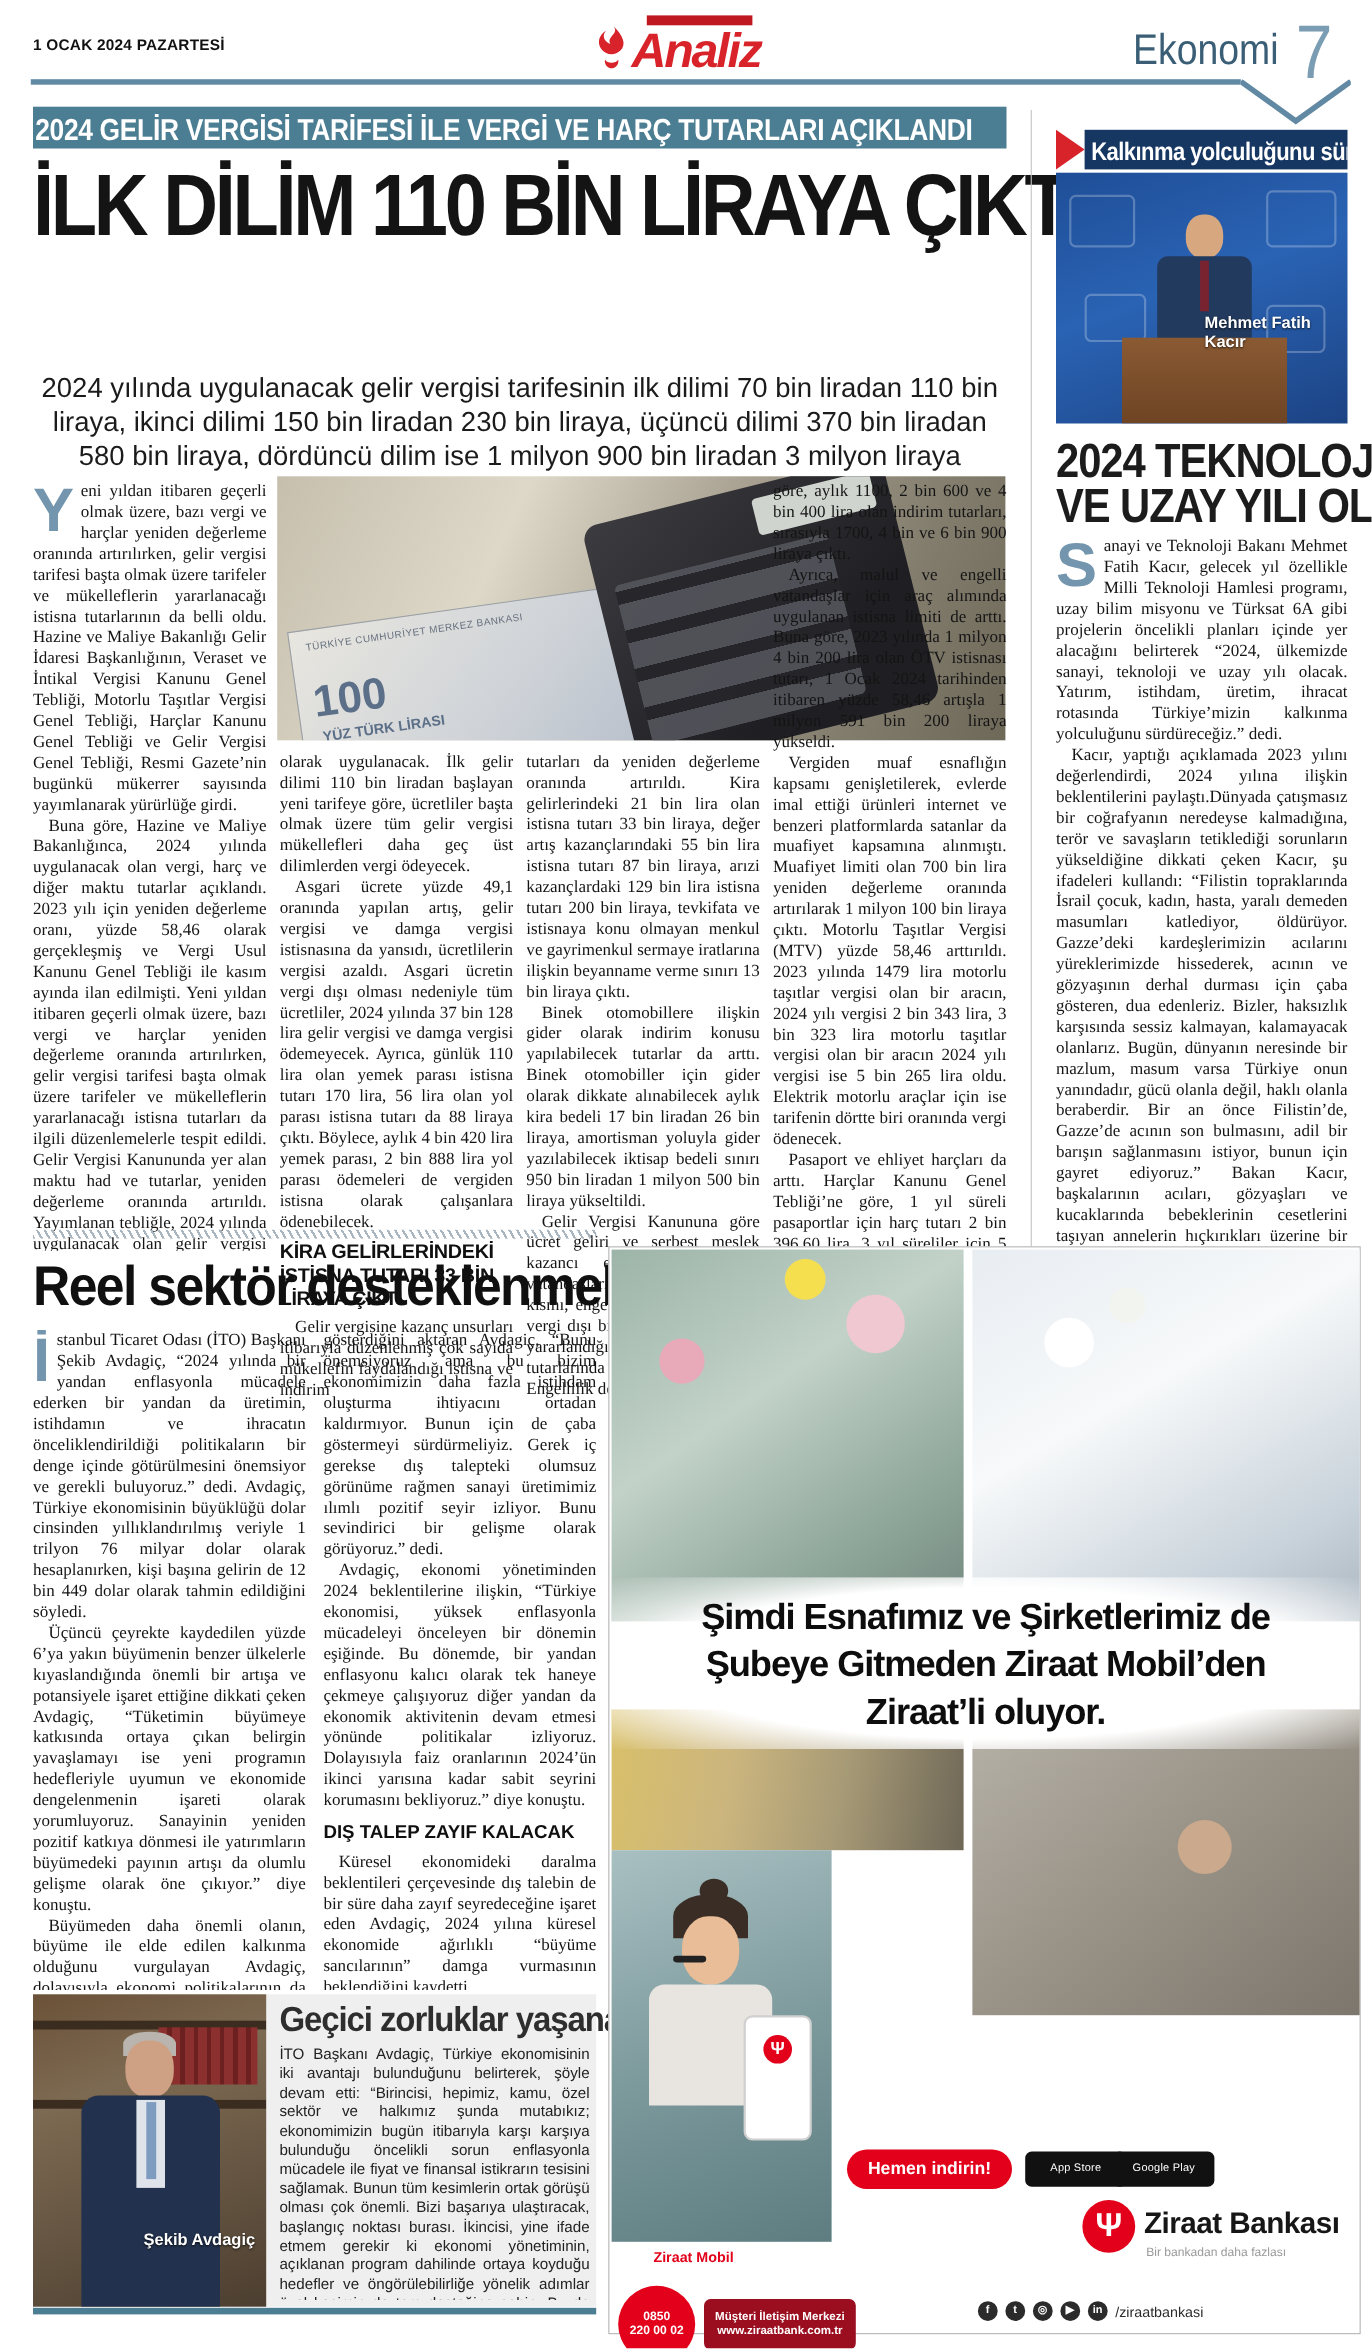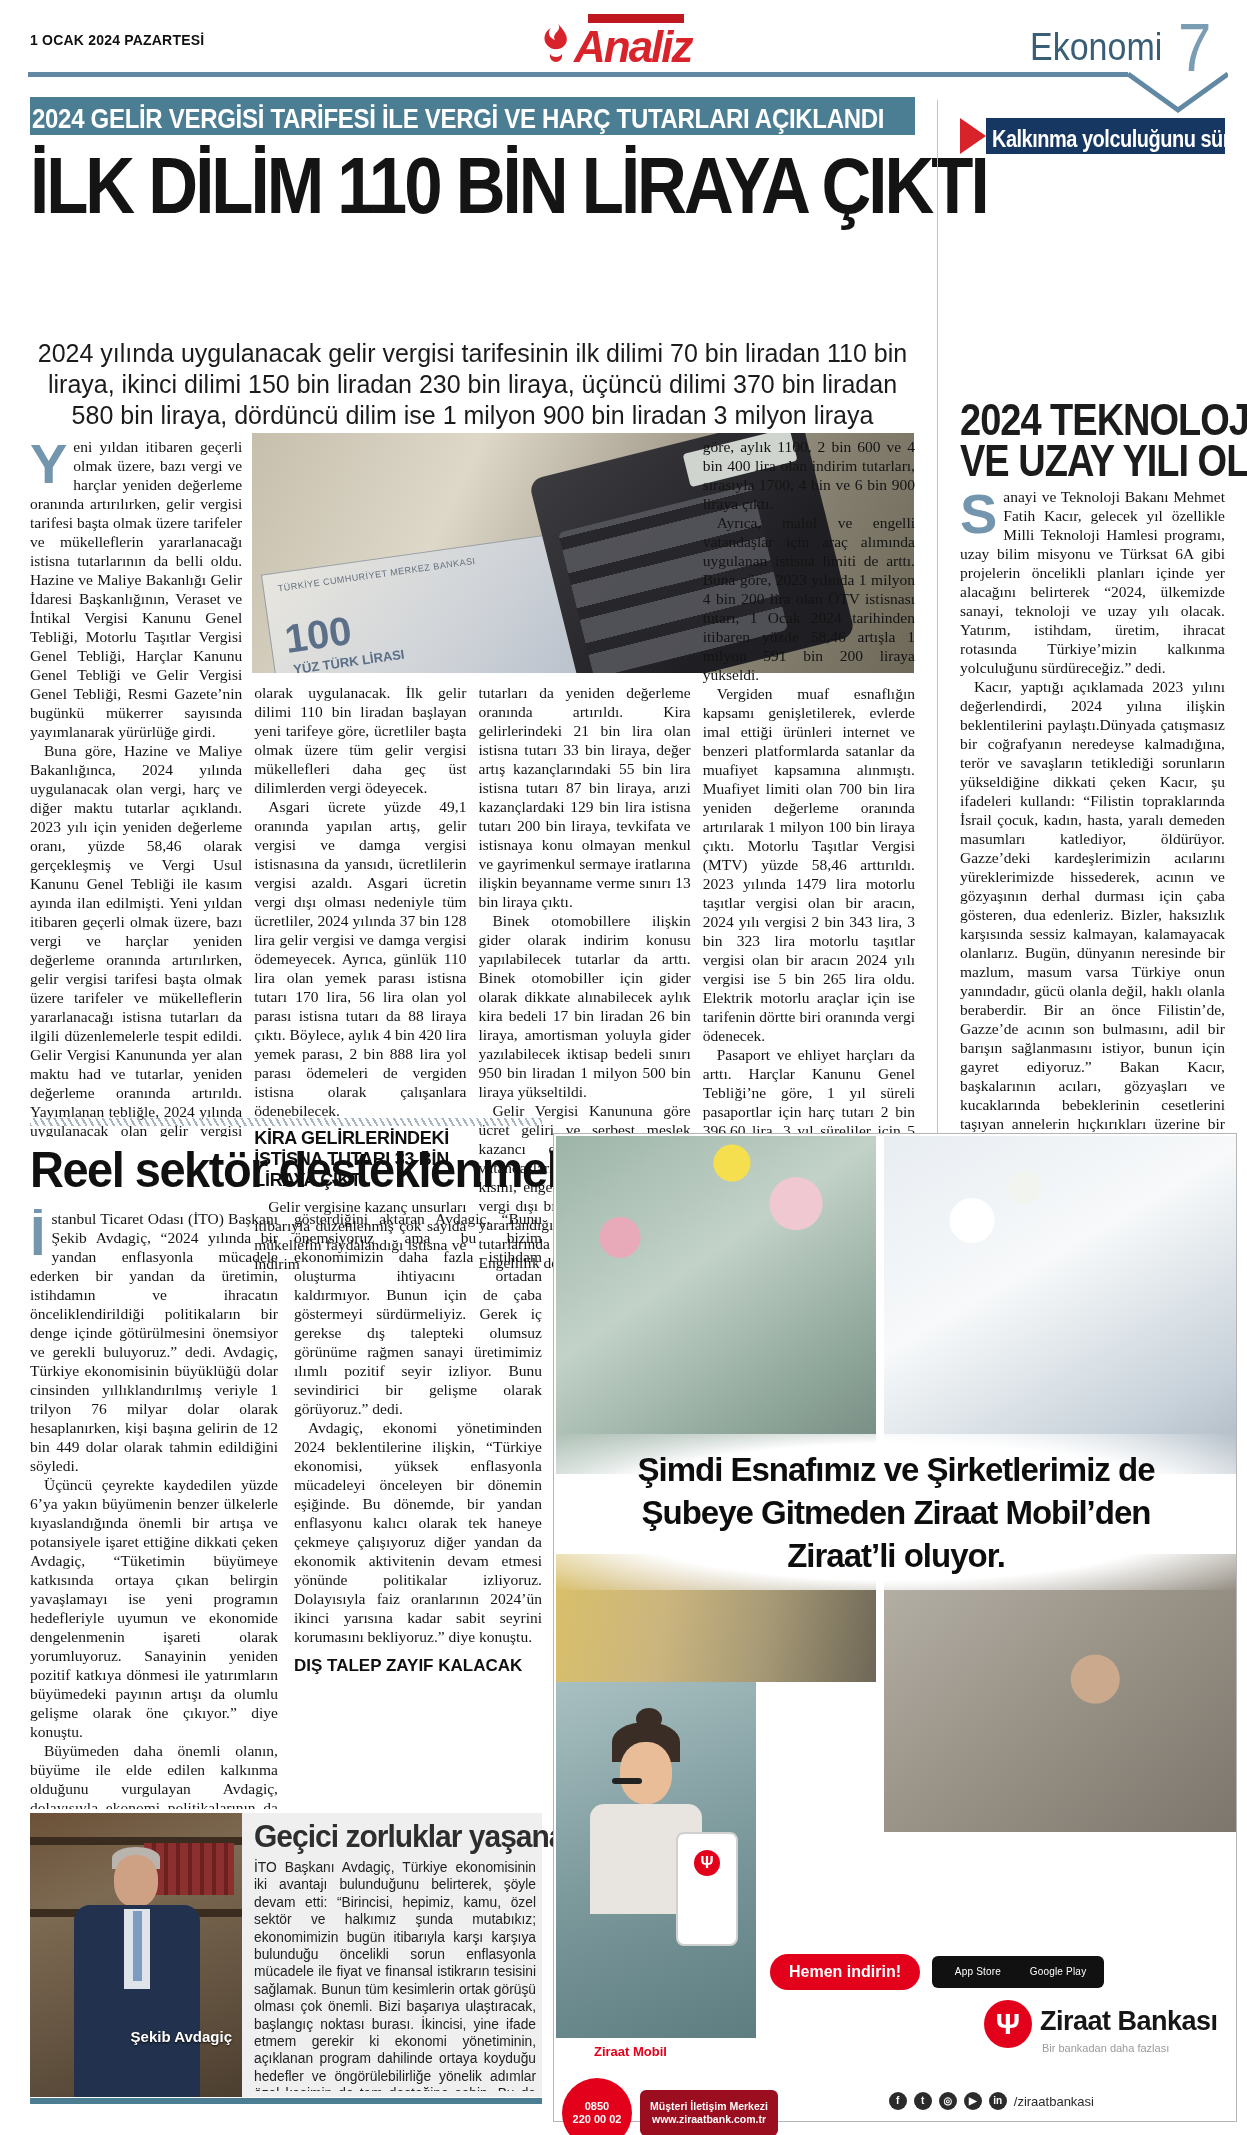--- a/index.html
+++ b/index.html
@@ -253,20 +253,31 @@
     </div>
   </div>
 
   <div class="abs vrule"></div>
 
   <div class="abs sidebar">
     <div class="sb-banner">
       <span class="sb-tri"></span>
       <span class="sb-bar"><span class="sc">Kalkınma yolculuğunu sürdüreceğiz</span></span>
     </div>
+    <div class="sb-photo">
+      <div class="panel" style="left:12px;top:20px;width:56px;height:44px;"></div>
+      <div class="panel" style="right:10px;top:16px;width:60px;height:48px;"></div>
+      <div class="panel" style="left:26px;top:110px;width:52px;height:40px;"></div>
+      <div class="panel" style="right:20px;top:120px;width:50px;height:40px;"></div>
+      <div class="sb-head"></div>
+      <div class="sb-suit"></div>
+      <div class="sb-tie"></div>
+      <div class="sb-podium"></div>
+      <div class="sb-caption">Mehmet Fatih Kacır</div>
+    </div>
     <div class="sb-title">
       <div><span class="sc">2024 TEKNOLOJİ</span></div>
       <div><span class="sc">VE UZAY YILI OLACAK</span></div>
     </div>
     <div class="sb-body">
       <p><span class="dropcap">S</span><span>anayi ve Teknoloji Bakanı Mehmet Fatih Kacır, gelecek yıl özellikle Milli Teknoloji Hamlesi programı, uzay bilim misyonu ve Türksat 6A gibi projelerin öncelikli planları içinde yer alacağını belirterek “2024, ülkemizde sanayi, teknoloji ve uzay yılı olacak. Yatırım, istihdam, üretim, ihracat rotasında Türkiye’mizin kalkınma yolculuğunu sürdüreceğiz.” dedi.</span></p>
       <p>Kacır, yaptığı açıklamada 2023 yılını değerlendirdi, 2024 yılına ilişkin beklentilerini paylaştı.Dünyada çatışmasız bir coğrafyanın neredeyse kalmadığına, terör ve savaşların tetiklediği sorunların yükseldiğine dikkati çeken Kacır, şu ifadeleri kullandı: “Filistin topraklarında İsrail çocuk, kadın, hasta, yaralı demeden masumları katlediyor, öldürüyor. Gazze’deki kardeşlerimizin acılarını yüreklerimizde hissederek, acının ve gözyaşının derhal durması için çaba gösteren, dua edenleriz. Bizler, haksızlık karşısında sessiz kalmayan, kalamayacak olanlarız. Bugün, dünyanın neresinde bir mazlum, masum varsa Türkiye onun yanındadır, gücü olanla değil, haklı olanla beraberdir. Bir an önce Filistin’de, Gazze’de acının son bulmasını, adil bir barışın sağlanmasını istiyor, bunun için gayret ediyoruz.” Bakan Kacır, başkalarının acıları, gözyaşları ve kucaklarında bebeklerinin cesetlerini taşıyan annelerin hıçkırıkları üzerine bir medeniyet inşa edilemeyeceğini vurgulayarak Türkiye’nin, bulunduğu coğrafyaya ve dünyaya yeniden adalet ve merhamet getireceğini söyledi. Cumhuriyet’in 100. yılında Türkiye’nin dünyanın ilk 10 ekonomisi arasında yer alması için çalıştıklarını belirten Kacır, yeni Türkiye Yüzyılı’nda da “Milli Teknoloji Hamlesi” vizyonuyla ülkeyi adım adım zirveye taşıyacaklarını ifade etti. Kacır, “Milli Teknoloji Hamlesi”nin başarılı örnekleri arasında havacılık ve savunma sanayisinde hayata geçirilen projelerin bulunduğuna işaret etti.</p>
     </div>
   </div>
 
@@ -280,20 +291,21 @@
       <div class="rcol">
         <p><span class="dropcap">İ</span><span>stanbul Ticaret Odası (İTO) Başkanı Şekib Avdagiç, “2024 yılında bir yandan enflasyonla mücadele ederken bir yandan da üretimin, istihdamın ve ihracatın önceliklendirildiği politikaların bir denge içinde götürülmesini önemsiyor ve gerekli buluyoruz.” dedi. Avdagiç, Türkiye ekonomisinin büyüklüğü dolar cinsinden yıllıklandırılmış veriyle 1 trilyon 76 milyar dolar olarak hesaplanırken, kişi başına gelirin de 12 bin 449 dolar olarak tahmin edildiğini söyledi.</span></p>
         <p>Üçüncü çeyrekte kaydedilen yüzde 6’ya yakın büyümenin benzer ülkelerle kıyaslandığında önemli bir artışa ve potansiyele işaret ettiğine dikkati çeken Avdagiç, “Tüketimin büyümeye katkısında ortaya çıkan belirgin yavaşlamayı ise yeni programın hedefleriyle uyumun ve ekonomide dengelenmenin işareti olarak yorumluyoruz. Sanayinin yeniden pozitif katkıya dönmesi ile yatırımların büyümedeki payının artışı da olumlu gelişme olarak öne çıkıyor.” diye konuştu.</p>
         <p>Büyümeden daha önemli olanın, büyüme ile elde edilen kalkınma olduğunu vurgulayan Avdagiç, dolayısıyla ekonomi politikalarının da kalkınmayı esas alan temellere ve önceliklere göre şekillendirilmesini önemsediklerini belirtti. Şekib Avdagiç, gelecek yıl, bir yandan enflasyonla mücadele ederken bir yandan da üretimin, istihdamın ve ihracatın önceliklendirildiği politikaların bir denge içinde götürülmesini önemsediklerini ve gerekli gördüklerini ifade etti.</p>
 
       </div>
       <div class="rcol">
         <p>gösterdiğini aktaran Avdagiç, “Bunu önemsiyoruz ama bu bizim ekonomimizin daha fazla istihdam oluşturma ihtiyacını ortadan kaldırmıyor. Bunun için de çaba göstermeyi sürdürmeliyiz. Gerek iç gerekse dış talepteki olumsuz görünüme rağmen sanayi üretimimiz ılımlı pozitif seyir izliyor. Bunu sevindirici bir gelişme olarak görüyoruz.” dedi.</p>
         <p>Avdagiç, ekonomi yönetiminden 2024 beklentilerine ilişkin, “Türkiye ekonomisi, yüksek enflasyonla mücadeleyi önceleyen bir dönemin eşiğinde. Bu dönemde, bir yandan enflasyonu kalıcı olarak tek haneye çekmeye çalışıyoruz diğer yandan da ekonomik aktivitenin devam etmesi yönünde politikalar izliyoruz. Dolayısıyla faiz oranlarının 2024’ün ikinci yarısına kadar sabit seyrini korumasını bekliyoruz.” diye konuştu.</p>
         <p class="reel-sub">DIŞ TALEP ZAYIF KALACAK</p>
+        <p>Küresel ekonomideki daralma beklentileri çerçevesinde dış talebin de bir süre daha zayıf seyredeceğine işaret eden Avdagiç, 2024 yılına küresel ekonomide ağırlıklı “büyüme sancılarının” damga vurmasının beklendiğini kaydetti.</p>
 
       </div>
     </div>
   </div>
 
   <div class="abs gbox">
     <div class="gbox-photo">
       <div class="shelf" style="top:24px;"></div>
       <div class="shelf" style="top:96px;"></div>
       <div class="books"></div>

